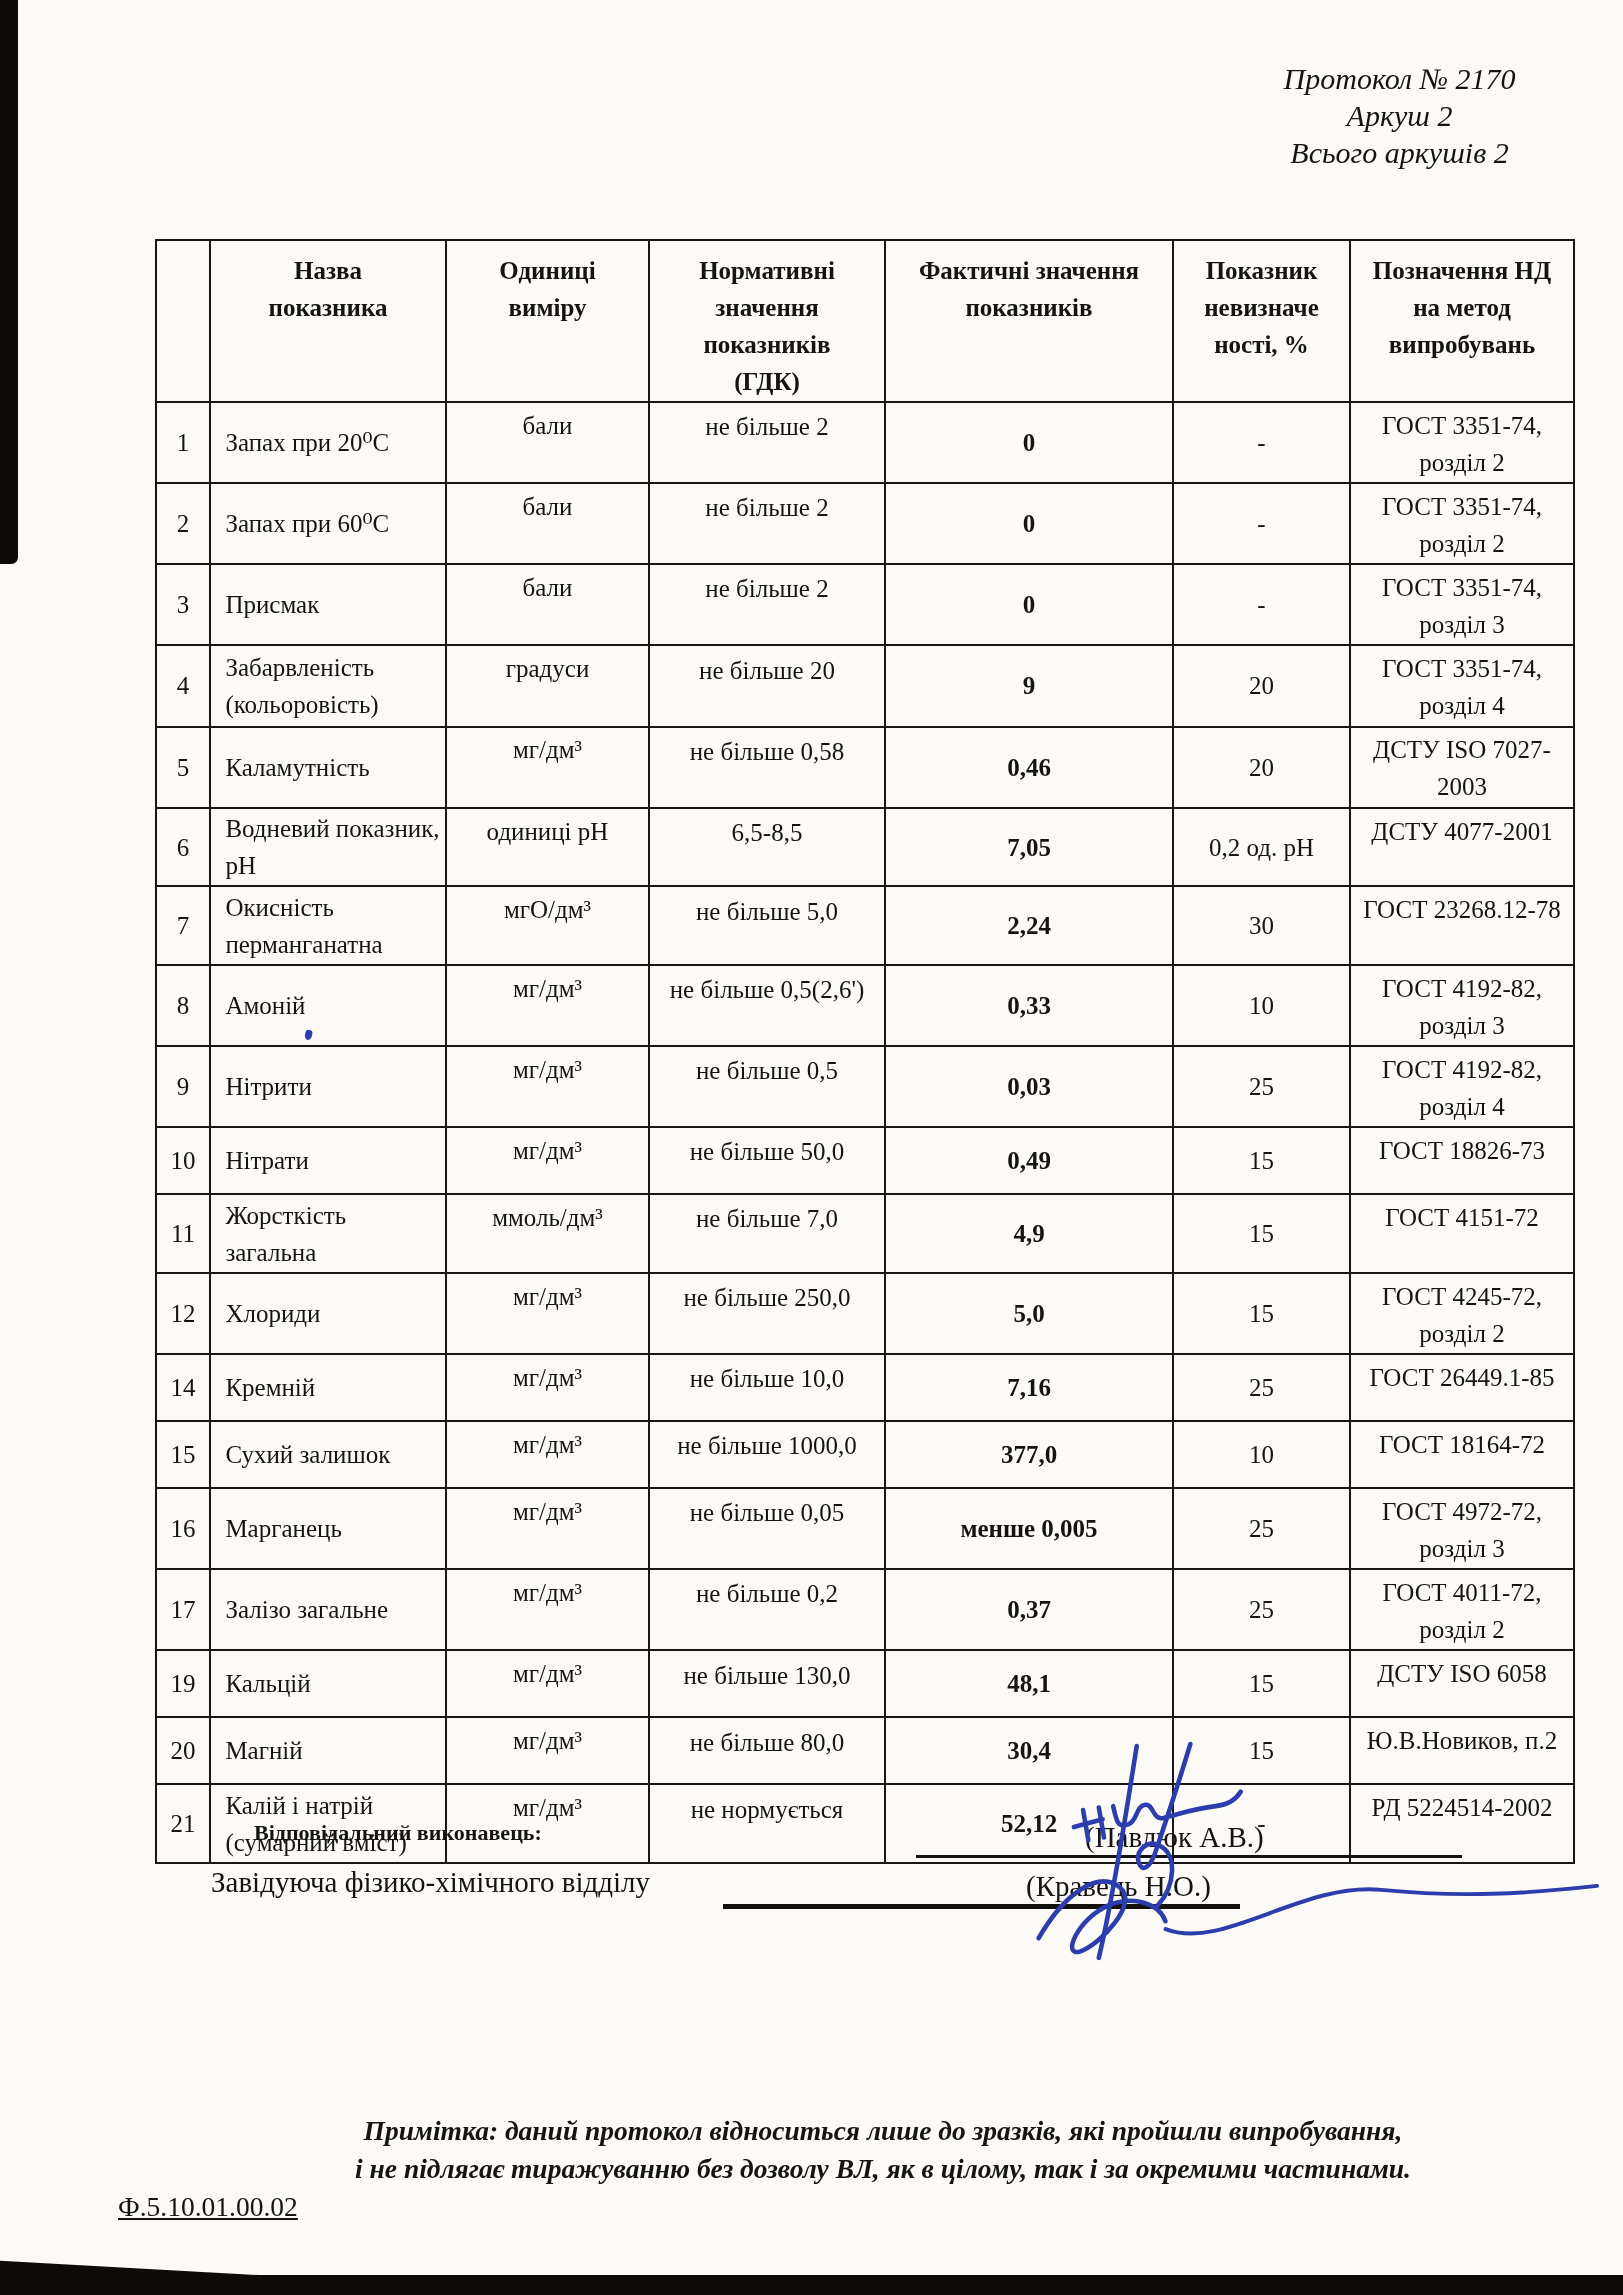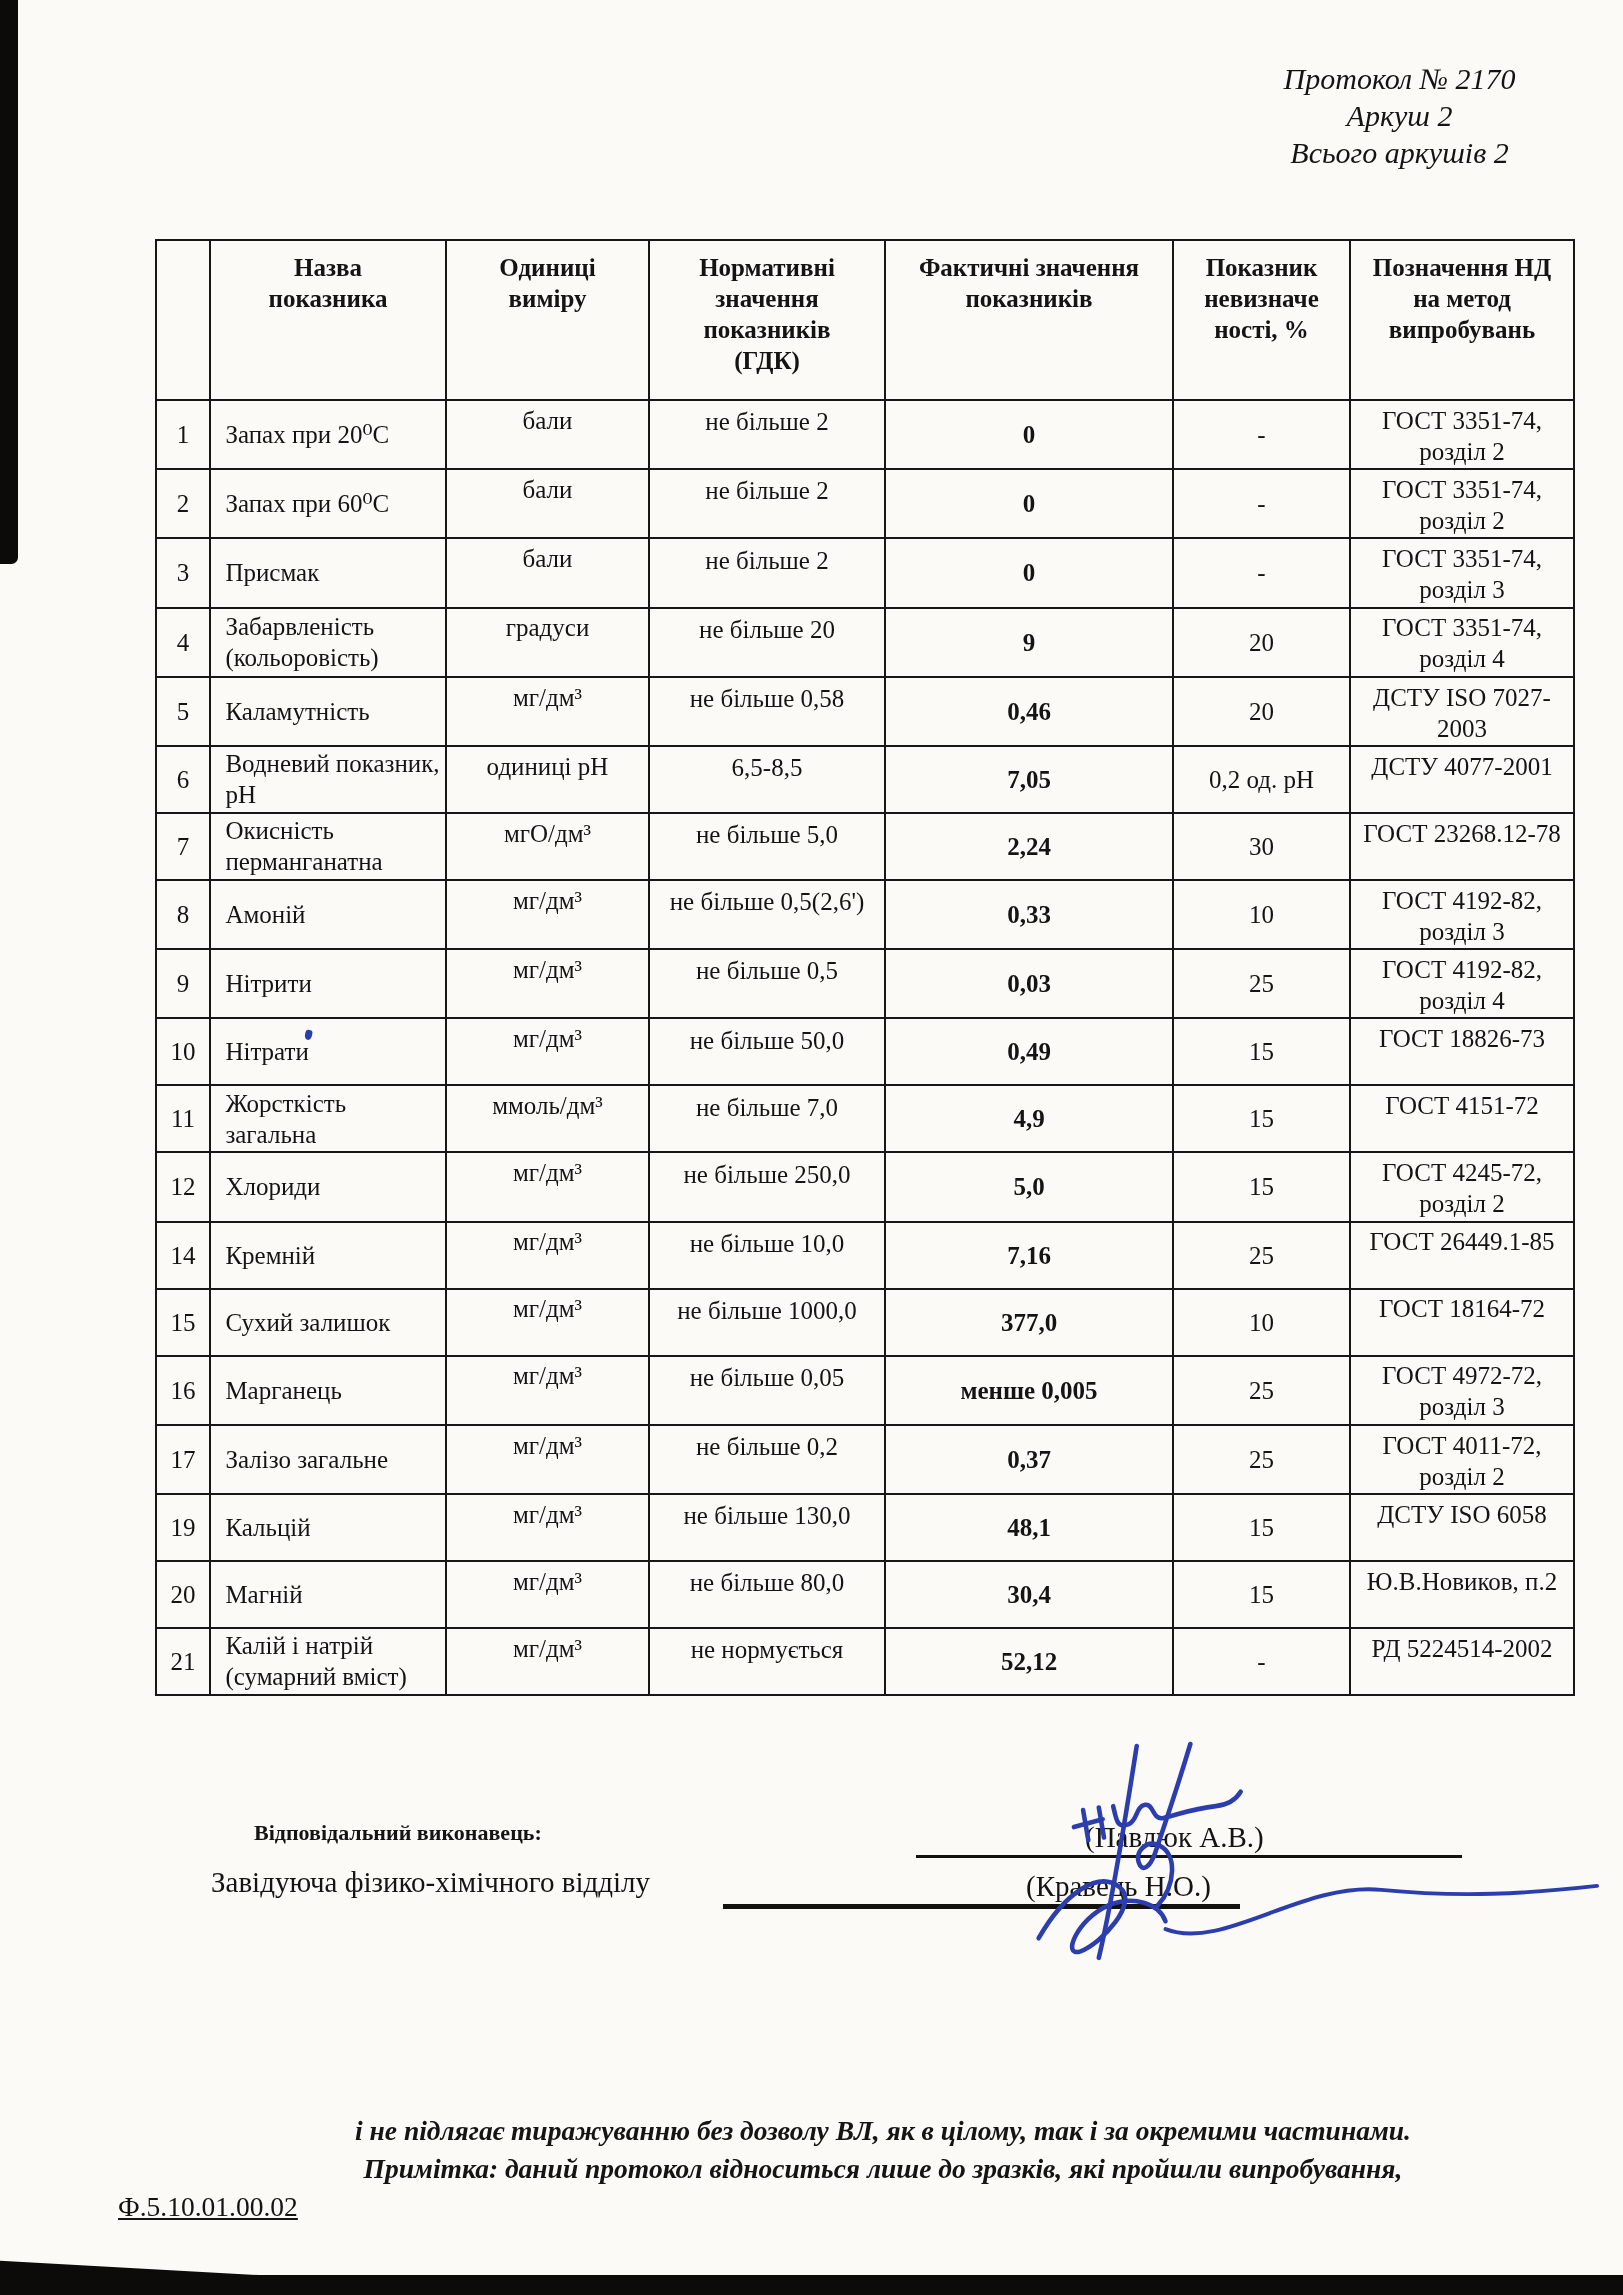--- a/index.html
+++ b/index.html
@@ -10,21 +10,21 @@
   }
   
   .left-strip{position:absolute;left:0;top:0;width:17.7px;height:564px;background:#0c0b09;border-bottom-right-radius:6.5px;}
   .bottom-strip{position:absolute;left:0;top:2275px;width:1623px;height:20px;background:#0c0b09;}
   .bottom-wedge{position:absolute;left:0;top:2258px;width:281px;height:18.3px;background:#0c0b09;clip-path:polygon(0 15%,100% 100%,0 100%);}
   
   .page-header{position:absolute;left:1223px;top:60px;width:353px;text-align:center;
     font-style:italic;font-size:30px;line-height:37px;font-weight:500;}
   
   table.doc-table{position:absolute;left:155px;top:239px;width:1417px;
-    border-collapse:collapse;table-layout:fixed;font-size:25px;line-height:31px;}
+    border-collapse:collapse;table-layout:fixed;font-size:25px;line-height:37px;}
   .doc-table th,.doc-table td{border:2px solid #181715;padding:1.3px 5.2px;overflow:hidden;}
   .doc-table thead tr{height:160px;}
   .doc-table tbody tr{height:67px;}
   .doc-table th{font-weight:bold;text-align:center;vertical-align:top;padding-top:10.5px;}
   .doc-table th .hin{display:inline-block;}
   .doc-table th:nth-child(2) .hin{max-width:150px;}
   .doc-table th:nth-child(3) .hin{max-width:137px;}
   .doc-table th:nth-child(4) .hin{max-width:190px;}
   .doc-table th:nth-child(5) .hin{max-width:281px;}
   .doc-table th:nth-child(6) .hin{max-width:144px;}
@@ -296,17 +296,17 @@
   <path stroke-width="7" d="M 306 116 l 8 46"></path>
   <path stroke-width="7" d="M 330 112 l 8 46"></path>
   <path stroke-width="7" d="M 352 110 c 5 22 6 34 23 28 c 15 -6 11 -28 26 -30 c 13 -2 11 24 28 20 c 22 -5 44 -14 80 -18 c 18 -2 30 -9 38 -22"></path>
 
   <path stroke-width="7" d="M 388 18 C 372 120, 352 250, 330 342"></path>
   <path stroke-width="7" d="M 238 312 C 278 242, 330 208, 362 234 C 392 258, 334 320, 302 332 C 272 342, 298 282, 344 262 C 382 246, 422 258, 432 286"></path>
   <path stroke-width="6" d="M 432 298 C 520 332, 640 226, 762 238 C 884 250, 985 244, 1092 232"></path>
 </svg>
 
 <div class="note">
+  <div>Примітка: даний протокол відноситься лише до зразків, які пройшли випробування,</div>
   <div>і не підлягає тиражуванню без дозволу ВЛ, як в цілому, так і за окремими частинами.</div>
-  <div>Примітка: даний протокол відноситься лише до зразків, які пройшли випробування,</div>
 </div>
 <div class="form-code">Ф.5.10.01.00.02</div>
 
 
 </body></html>

